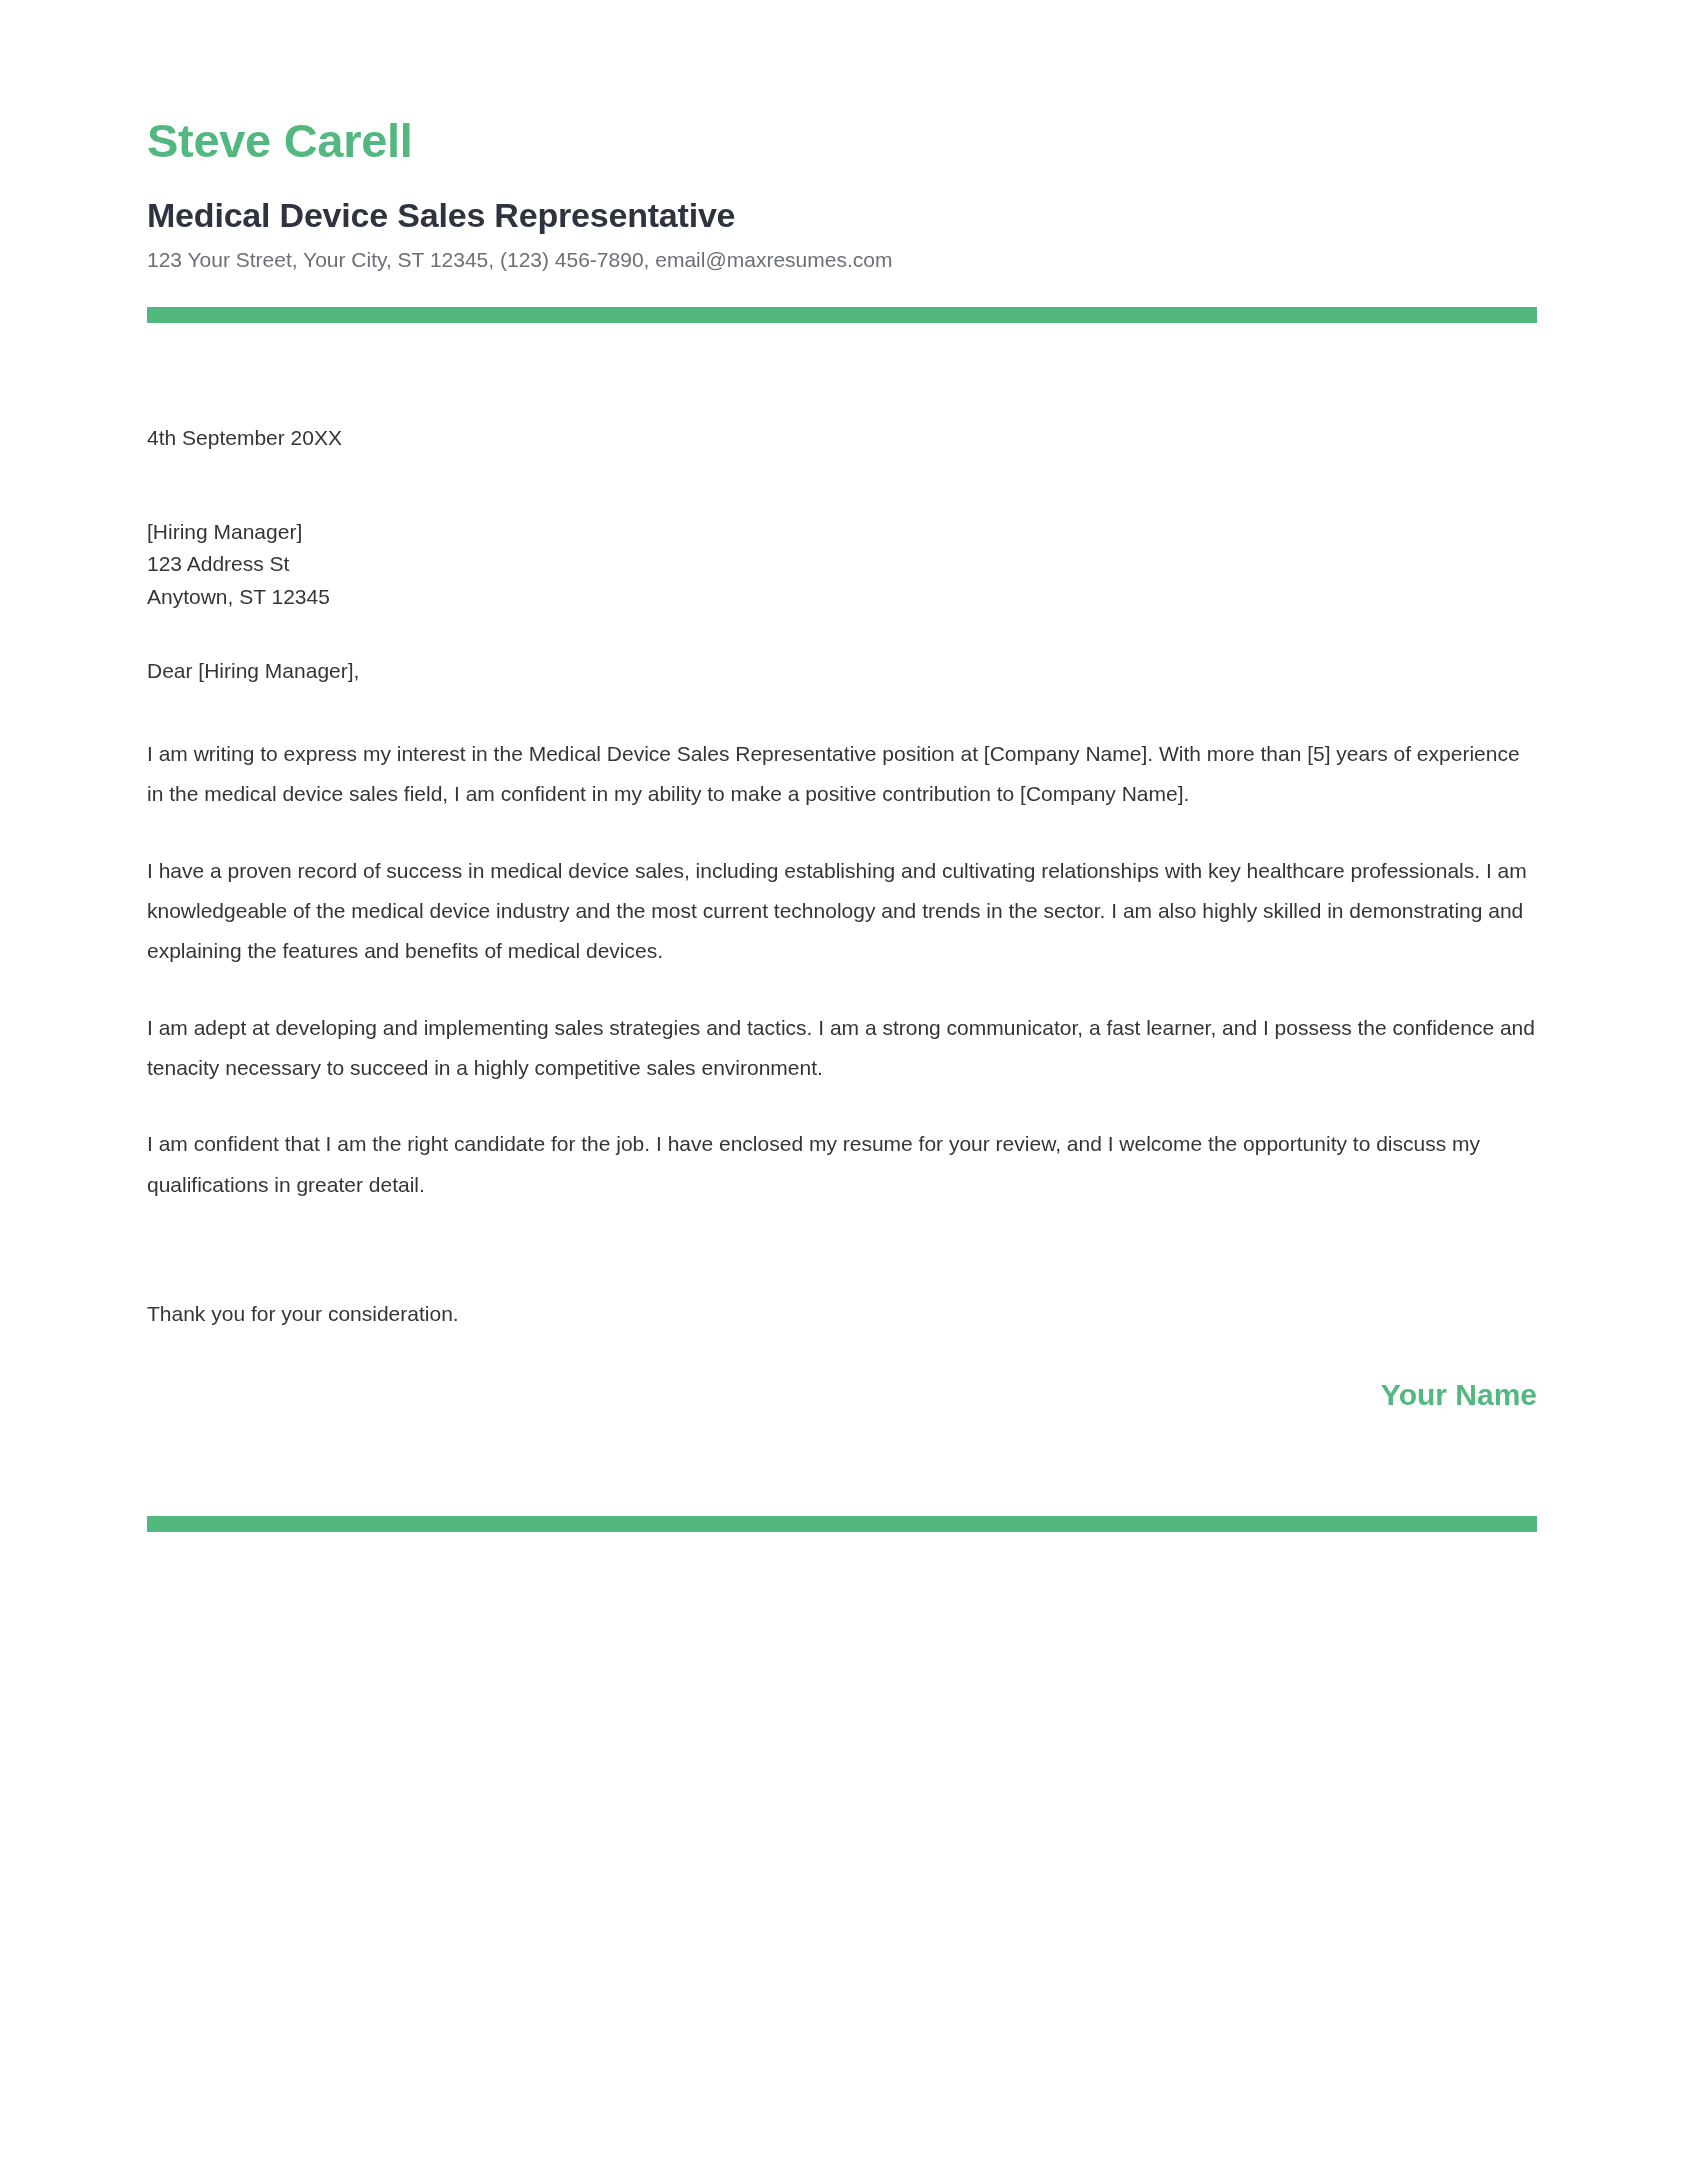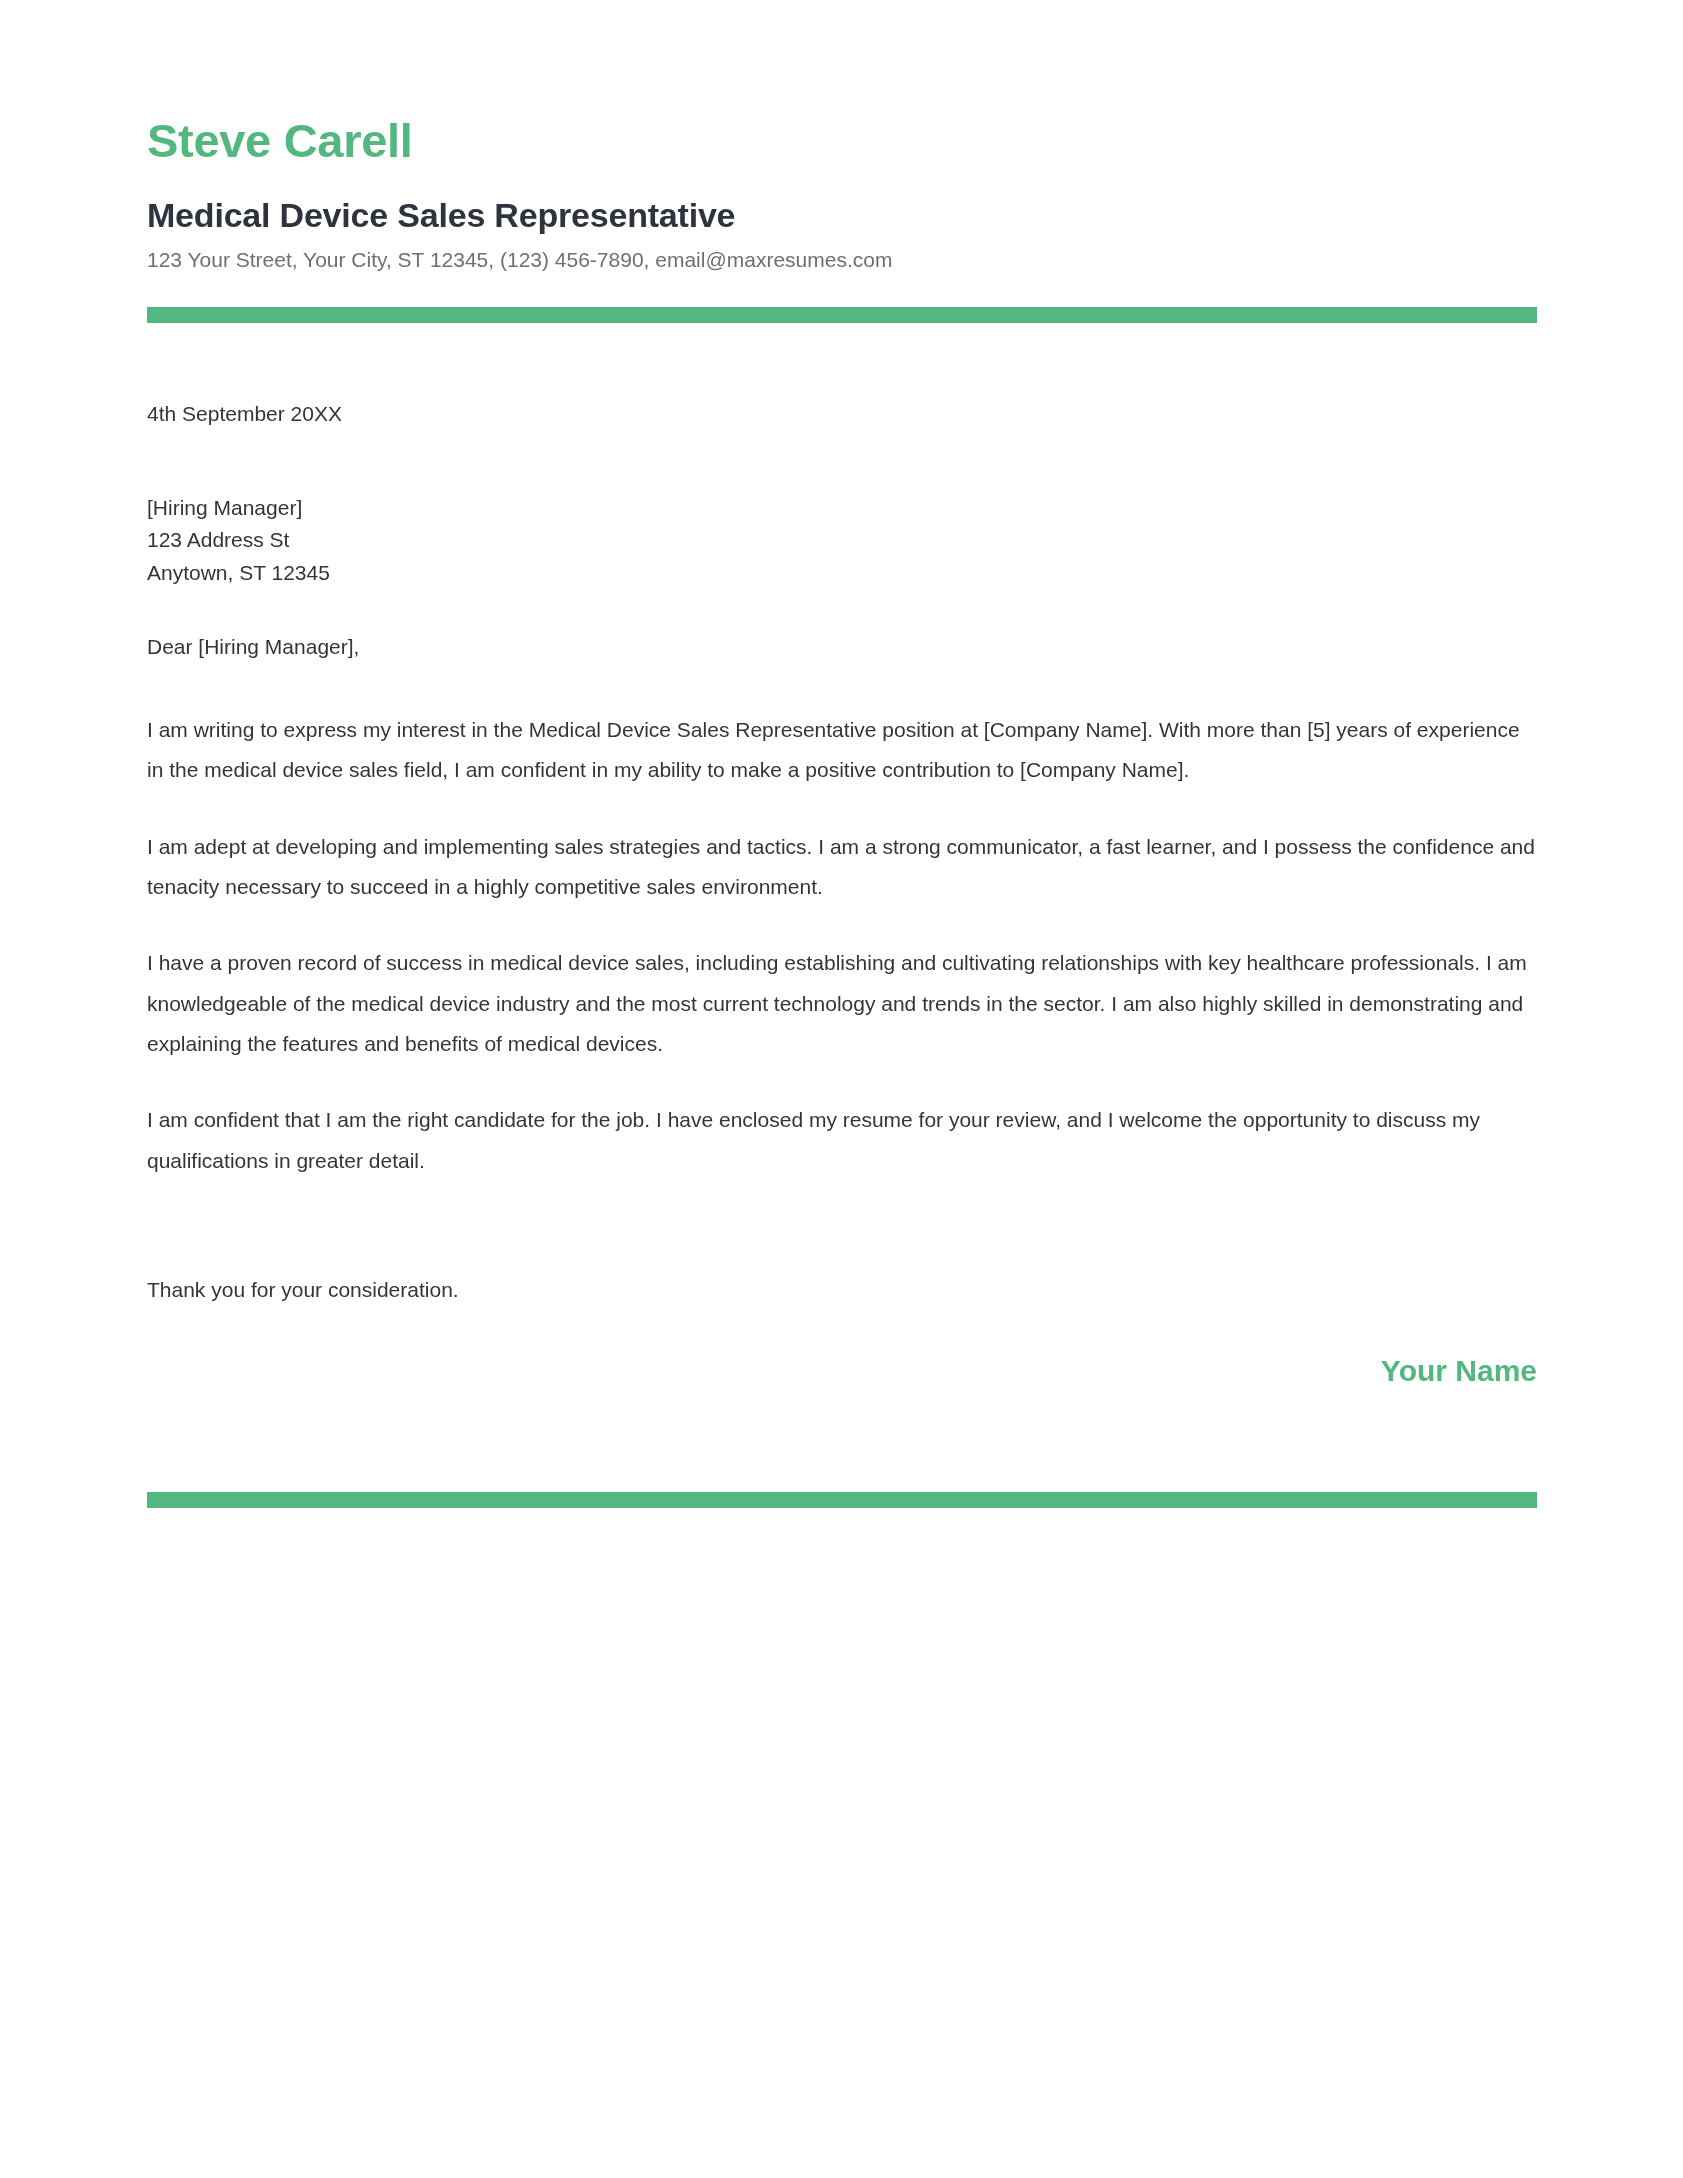--- a/index.html
+++ b/index.html
@@ -65,21 +65,21 @@
     background: #52b87f;
     width: 1390px;
   }
 
   .rule-top {
     margin-top: 34px;
   }
 
   
   .letter {
-    margin-top: 75px;
+    margin-top: 99px;
     font-size: 21px;
     color: #333639;
   }
 
   .date-line {
     line-height: 1.55;
     margin: 0 0 61px 0;
   }
 
   .recipient {
@@ -150,23 +150,23 @@
       <div class="recipient">
         <div>[Hiring Manager]</div>
         <div>123 Address St</div>
         <div>Anytown, ST 12345</div>
       </div>
 
       <p class="salutation">Dear [Hiring Manager],</p>
 
       <p class="para">I am writing to express my interest in the Medical Device Sales Representative position at [Company Name]. With more than [5] years of experience in the medical device sales field, I am confident in my ability to make a positive contribution to [Company Name].</p>
 
+      <p class="para">I have a proven record of success in medical device sales, including establishing and cultivating relationships with key healthcare professionals. I am knowledgeable of the medical device industry and the most current technology and trends in the sector. I am also highly skilled in demonstrating and explaining the features and benefits of medical devices.</p>
+
       <p class="para">I am adept at developing and implementing sales strategies and tactics. I am a strong communicator, a fast learner, and I possess the confidence and tenacity necessary to succeed in a highly competitive sales environment.</p>
-
-      <p class="para">I have a proven record of success in medical device sales, including establishing and cultivating relationships with key healthcare professionals. I am knowledgeable of the medical device industry and the most current technology and trends in the sector. I am also highly skilled in demonstrating and explaining the features and benefits of medical devices.</p>
 
       <p class="para">I am confident that I am the right candidate for the job. I have enclosed my resume for your review, and I welcome the opportunity to discuss my qualifications in greater detail.</p>
 
       <div class="closing-block">
         <p class="thanks">Thank you for your consideration.</p>
         <p class="signature-name">Your Name</p>
       </div>
 
     </div>
 

